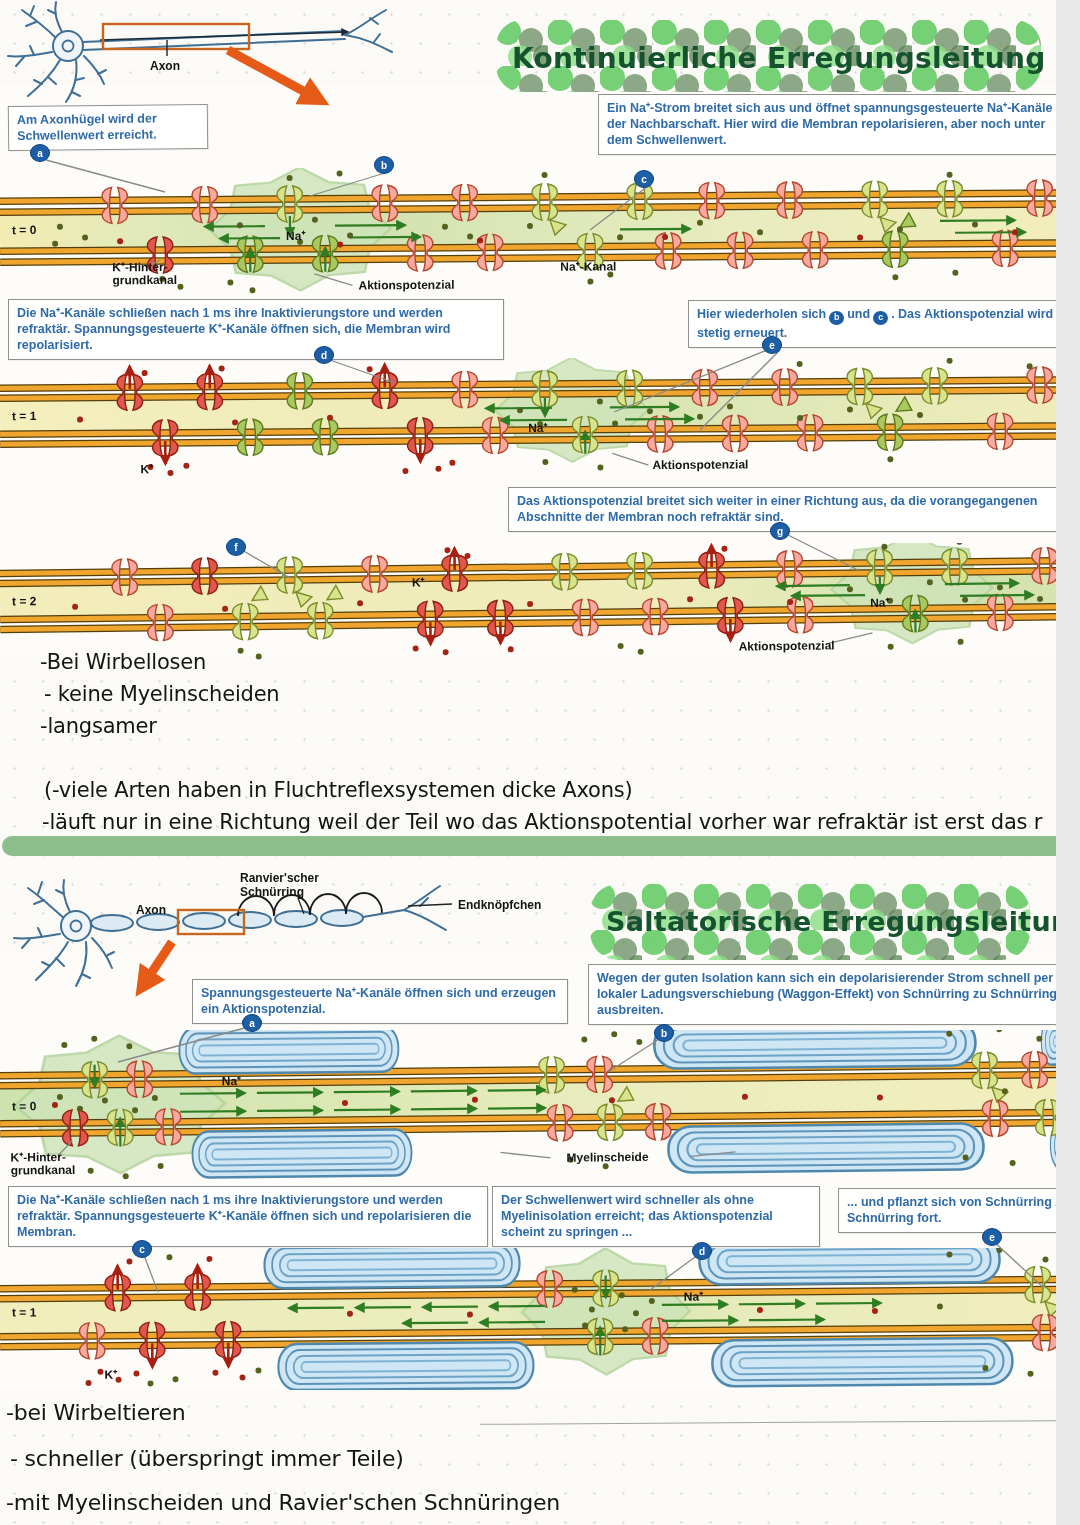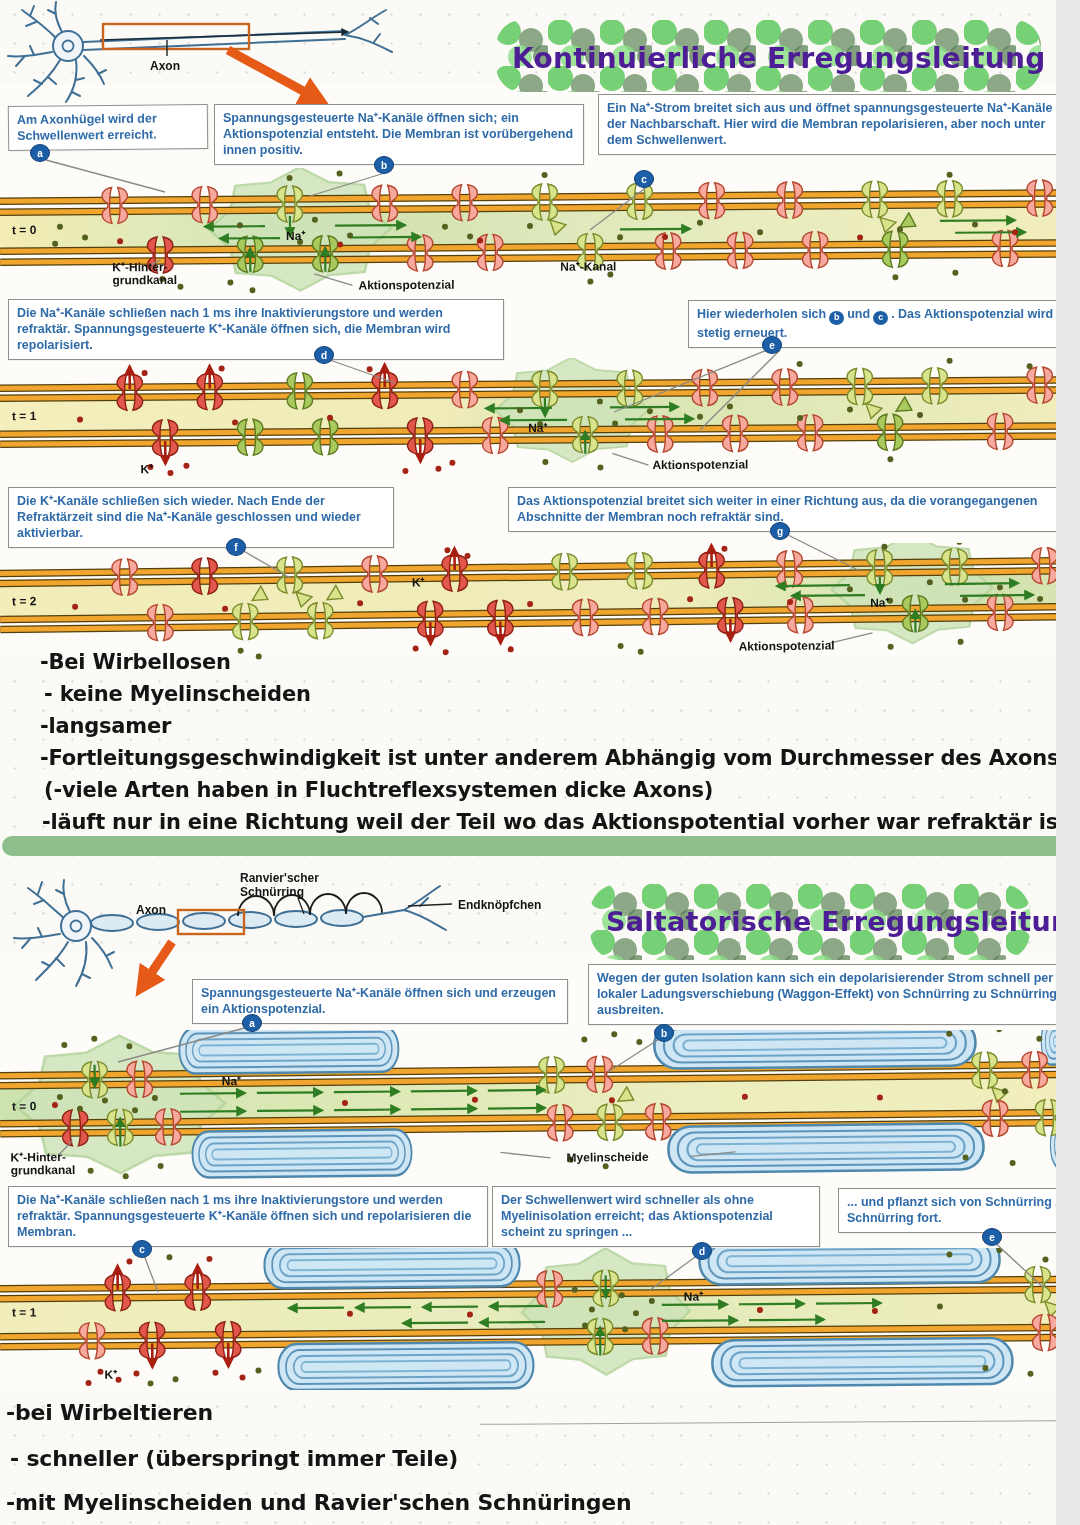--- a/index.html
+++ b/index.html
@@ -12,23 +12,23 @@
   .dg{position:absolute}
   .cal{position:absolute;background:#fff;border:1.5px solid #8f8f8b;padding:5px 8px 6px;
        color:#2f6ba8;font-size:12.5px;font-weight:bold;line-height:1.28;
        box-shadow:1px 1px 0 rgba(0,0,0,.05)}
   .bub{position:absolute;width:18px;height:16px;border-radius:50%;background:#1d5fa7;
        color:#fff;font-size:10px;font-weight:bold;display:flex;align-items:center;
        justify-content:center;z-index:6;border:1px solid #0e3f78}
   .ib{display:inline-flex;width:15px;height:14px;border-radius:50%;background:#1d5fa7;
       color:#fff;font-size:9px;font-weight:bold;align-items:center;justify-content:center;
       vertical-align:-2px;margin:0 3px}
-  .ttl{position:absolute;color:#4c1d95;font-size:28px;font-weight:bold;
+  .ttl{position:absolute;color:#14532d;font-size:28px;font-weight:bold;
        font-family:"DejaVu Sans",sans-serif;letter-spacing:.3px;z-index:3;white-space:nowrap}
-  .note{position:absolute;color:#141414;font-size:21px;font-weight:bold;letter-spacing:-.2px;
+  .note{position:absolute;color:#141414;font-size:21px;font-weight:normal;letter-spacing:-.2px;
         font-family:"DejaVu Sans",sans-serif;white-space:nowrap}
   .divider{position:absolute;left:2px;top:836px;width:1064px;height:20px;background:#8cbf8c;
         border-radius:11px}
   .grayline{position:absolute;left:480px;top:1422px;width:598px;height:0;
         border-top:1.5px solid #a3a39d;transform:rotate(-.35deg)}
   
   .cp{fill:#f7a99e;stroke:#b5462e;stroke-width:1.4}
   .cr{fill:#e2574b;stroke:#8e2014;stroke-width:1.4}
   .cy{fill:#d9e38b;stroke:#7a8c2c;stroke-width:1.4}
   .cg{fill:#a9c95e;stroke:#5c7a1e;stroke-width:1.4}
@@ -142,21 +142,20 @@
   <text x="150" y="70" class="L">Axon</text>
   <line x1="228" y1="50" x2="316" y2="98" stroke="#e55a17" stroke-width="9" marker-end="url(#mo)"></line>
 </svg>
 
 <svg class="dg" style="left:496;top:20px;left:496px" width="545" height="76">
   <rect x="0" y="0" width="545" height="72" rx="26" fill="url(#blob)"></rect>
 </svg>
 <div class="ttl" style="left:512px;top:42px">Kontinuierliche Erregungsleitung</div>
 
 <div class="cal" style="left:8px;top:105px;width:182px;transform:rotate(-.6deg)">Am Axonhügel wird der Schwellenwert erreicht.</div>
-<div class="cal" style="left:214px;top:104px;width:352px">Spannungsgesteuerte Na⁺-Kanäle öffnen sich; ein Aktionspotenzial entsteht. Die Membran ist vorübergehend innen positiv.</div>
 <div class="cal" style="left:598px;top:94px;width:460px">Ein Na⁺-Strom breitet sich aus und öffnet spannungsgesteuerte Na⁺-Kanäle in der Nachbarschaft. Hier wird die Membran repolarisieren, aber noch unter dem Schwellenwert.</div>
 
 <svg class="dg" style="left:0;top:168px" width="1080" height="133" viewBox="0 0 1080 133">
  <g transform="rotate(-0.45 540 60)">
   <rect x="0" y="42" width="1080" height="37" fill="url(#g1)"></rect>
   <use href="#st" transform="translate(300,59) scale(1.3,1.12)" class="glow"></use>
   <g>
     <path class="mo" d="M0,29 H1080"></path>
           <path class="mi" d="M0,29 H1080"></path>
     <path class="mo" d="M0,40 H1080"></path>
@@ -350,21 +349,20 @@
           <circle class="o" r="3" cx="890" cy="104"></circle>
   </g>
   <path class="ld" d="M648,108 L612,96"></path>
   <text x="12" y="58" class="L">t = 1</text>
   <text x="140" y="112" class="L">K⁺</text>
   <text x="528" y="74" class="L">Na⁺</text>
   <text x="652" y="112" class="L">Aktionspotenzial</text>
  </g>
 </svg>
 
-<div class="cal" style="left:8px;top:487px;width:368px">Die K⁺-Kanäle schließen sich wieder. Nach Ende der Refraktärzeit sind die Na⁺-Kanäle geschlossen und wieder aktivierbar.</div>
 <div class="cal" style="left:508px;top:487px;width:556px">Das Aktionspotenzial breitet sich weiter in einer Richtung aus, da die vorangegangenen Abschnitte der Membran noch refraktär sind.</div>
 
 <svg class="dg" style="left:0;top:543px" width="1080" height="118" viewBox="0 0 1080 118">
  <g transform="rotate(-0.7 540 52)">
   <rect x="0" y="37" width="1080" height="32" fill="url(#g3)"></rect>
   <use href="#st" transform="translate(912,50) scale(1.15,1.0)" class="glow"></use>
   <g>
     <path class="mo" d="M0,24 H1080"></path>
           <path class="mi" d="M0,24 H1080"></path>
     <path class="mo" d="M0,34 H1080"></path>
@@ -452,21 +450,20 @@
   <text x="12" y="56" class="L">t = 2</text>
   <text x="412" y="42" class="L">K⁺</text>
   <text x="870" y="68" class="L">Na⁺</text>
   <text x="738" y="110" class="L">Aktionspotenzial</text>
  </g>
 </svg>
 
 <div class="note" style="left:40px;top:650px">-Bei Wirbellosen</div>
 <div class="note" style="left:44px;top:682px">- keine Myelinscheiden</div>
 <div class="note" style="left:40px;top:714px">-langsamer</div>
-<div class="note" style="left:40px;top:746px">-Fortleitungsgeschwindigkeit ist unter anderem Abhängig vom Durchmesser des Axons</div>
 <div class="note" style="left:44px;top:778px">(-viele Arten haben in Fluchtreflexsystemen dicke Axons)</div>
 <div class="note" style="left:42px;top:810px">-läuft nur in eine Richtung weil der Teil wo das Aktionspotential vorher war refraktär ist erst das r</div>
 
 <div class="divider"></div>
 
 <svg class="dg" style="left:0;top:868px" width="560" height="140" viewBox="0 0 560 140">
   <g class="nrn">
     <path d="M64,50 C50,38 42,30 28,20 M44,32 L34,36 M38,26 L42,14"></path>
     <path d="M60,66 C46,68 30,72 14,70 M30,71 L22,80 M42,69 L38,60"></path>
     <path d="M68,74 C60,88 48,100 36,112 M50,98 L42,94 M56,90 L64,98"></path>

